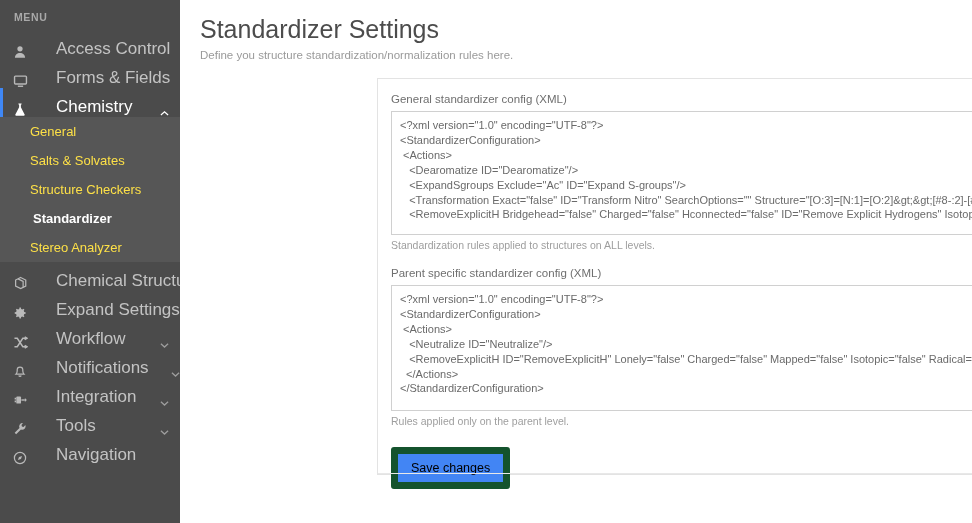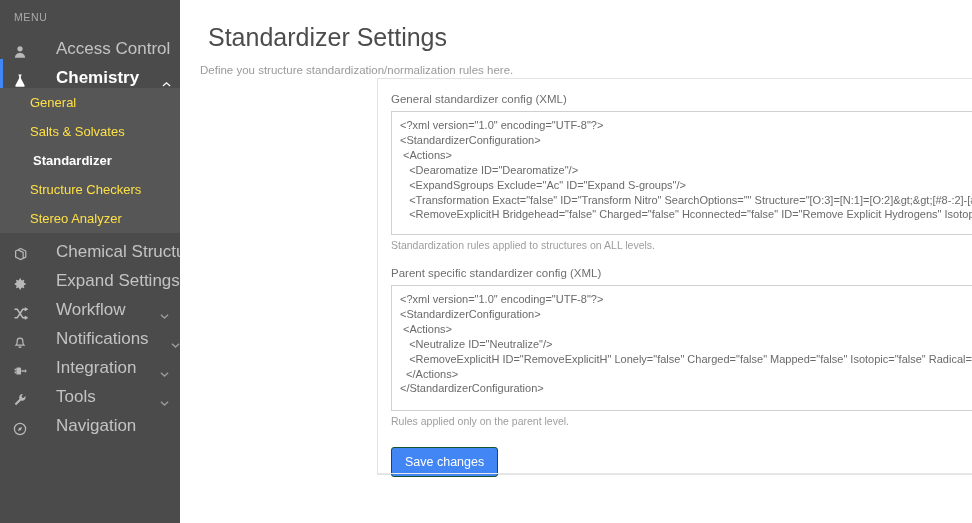--- a/index.html
+++ b/index.html
@@ -19,21 +19,21 @@
     height: 523px;
     background: #4b4b4b;
     overflow: hidden;
     position: relative;
   }
   .menu-label {
     color: #a9a9a9;
     font-size: 10.5px;
     letter-spacing: 0.6px;
     padding: 11px 0 7px 14px;
-    font-weight: normal;
+    font-weight: bold;
   }
   .nav-item {
     display: flex;
     align-items: flex-end;
     height: 29px;
     padding: 0 10px 0 13px;
     color: #c3c3c3;
     font-size: 17px;
     position: relative;
     cursor: pointer;
@@ -50,21 +50,21 @@
   }
   .nav-item .ico svg { display: block; }
   .nav-item .lbl { flex: 1 1 auto; padding-left: 2px; }
   .nav-item .chev {
     width: 12px; flex: 0 0 12px;
     display: inline-flex; align-items: center; justify-content: center;
     color: #9d9d9d;
   }
   .nav-item.active {
     color: #ffffff;
-    font-weight: bold;
+    font-weight: normal;
     background: #4b4b4b;
   }
   .nav-item.active .ico { color: #ffffff; }
   .nav-item.active .chev { color: #ffffff; }
   .nav-item.active::before {
     content: "";
     position: absolute;
     left: 0; top: 0; bottom: 0;
     width: 3px;
     background: #3f87f5;
@@ -99,27 +99,27 @@
     background: #ffffff;
     padding: 0;
     position: relative;
     overflow: hidden;
   }
   .page-head { padding: 14px 0 0 20px; }
   .page-title {
     font-size: 25px;
     color: #4c4c4c;
     font-weight: normal;
-    margin: 8px;
+    margin: 0;
     line-height: 1.25;
   }
   .page-sub {
     font-size: 11.5px;
     color: #9a9a9a;
-    margin: 11px 0 0 0;
+    margin: 4px 0 0 0;
   }
 
   .card {
     position: absolute;
     left: 197px;
     top: 78px;
     width: 752px;
     height: 397px;
     background: #ffffff;
     border: 1px solid #e3e3e3;
@@ -160,23 +160,23 @@
   #ta-general::-webkit-scrollbar-thumb { background: #c9c9c9; border: 1px solid #b7b7b7; }
   .helper {
     font-size: 10.5px;
     color: #9e9e9e;
     margin: 4px 0 0 0;
   }
   .spacer { height: 16px; }
   .btn-row { padding: 20px 13px 0 13px; }
   .btn-primary {
     background: #4285f4;
-    border: 1px solid #14532d;
+    border: 7px solid #14532d;
     border-radius: 3px;
-    color: #ffffff;
+    color: #000000;
     font-size: 12.5px;
     font-family: "Liberation Sans", sans-serif;
     padding: 7px 13px;
     cursor: pointer;
   }
   .divider-bottom {
     position: absolute;
     left: 0; right: 0; bottom: 0;
     height: 1px;
     background: #e8e8e8;
@@ -199,40 +199,54 @@
           </svg>
       </span>
       <span class="lbl">Access Control</span>
       <span class="chev">
         <svg width="9" height="7" viewBox="0 0 10 7" fill="none" stroke="currentColor" stroke-width="1.4">
             <path d="M1 1.6 L5 5.2 L9 1.6"></path>
           </svg>
       </span>
     </div>
 
+    <div class="nav-item">
+      <span class="ico">
+        <svg width="15" height="14" viewBox="0 0 16 16" fill="none" stroke="currentColor" stroke-width="1.6">
+            <rect x="1.2" y="2.4" width="13.6" height="9" rx="1"></rect>
+            <path d="M5 14h6"></path>
+          </svg>
+      </span>
+      <span class="lbl">Forms &amp; Fields</span>
+      <span class="chev">
+        <svg width="9" height="7" viewBox="0 0 10 7" fill="none" stroke="currentColor" stroke-width="1.4">
+            <path d="M1 1.6 L5 5.2 L9 1.6"></path>
+          </svg>
+      </span>
+    </div>
 
     <div class="nav-item active">
       <span class="ico">
         <svg width="14" height="15" viewBox="0 0 16 16" fill="currentColor">
             <path d="M6.2 1h3.6v1.2H9v3.3l4.3 8.2c.4.8-.1 1.3-.9 1.3H3.6c-.8 0-1.3-.5-.9-1.3L7 5.5V2.2H6.2z"></path>
           </svg>
       </span>
       <span class="lbl">Chemistry</span>
       <span class="chev">
         <svg width="9" height="7" viewBox="0 0 10 7" fill="none" stroke="currentColor" stroke-width="1.4">
             <path d="M1 5.2 L5 1.6 L9 5.2"></path>
           </svg>
       </span>
     </div>
 
     <div class="subnav">
       <a class="sub-item">General</a>
       <a class="sub-item">Salts &amp; Solvates</a>
+      <a class="sub-item">Structure Checkers</a>
       <a class="sub-item selected">Standardizer</a>
-      <a class="sub-item">Structure Checkers</a>
       <a class="sub-item">Stereo Analyzer</a>
     </div>
 
     <div class="nav-item">
       <span class="ico">
         <svg width="15" height="15" viewBox="0 0 16 16" fill="none" stroke="currentColor" stroke-width="1.3">
             <path d="M8.2 1.6 13.6 4.3v6.4L8.2 13.4 2.8 10.7V4.3z"></path>
             <path d="M5.4 3.1 10.8 5.8v6.4"></path>
           </svg>
       </span>

